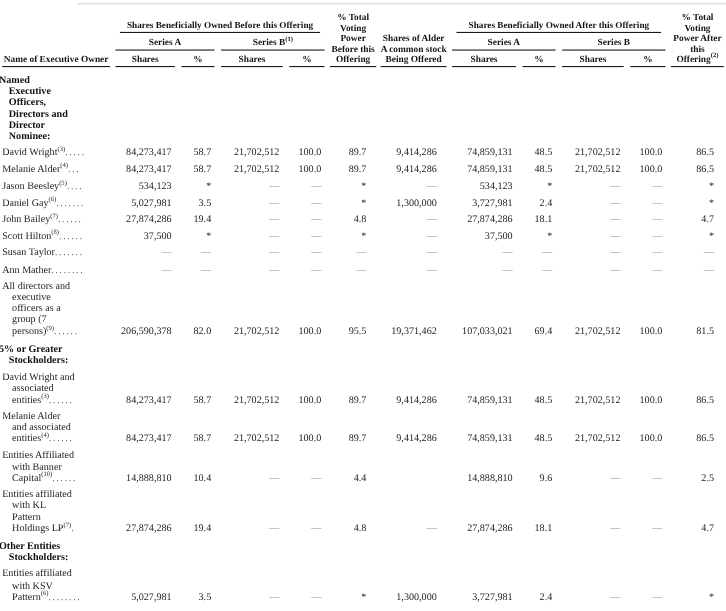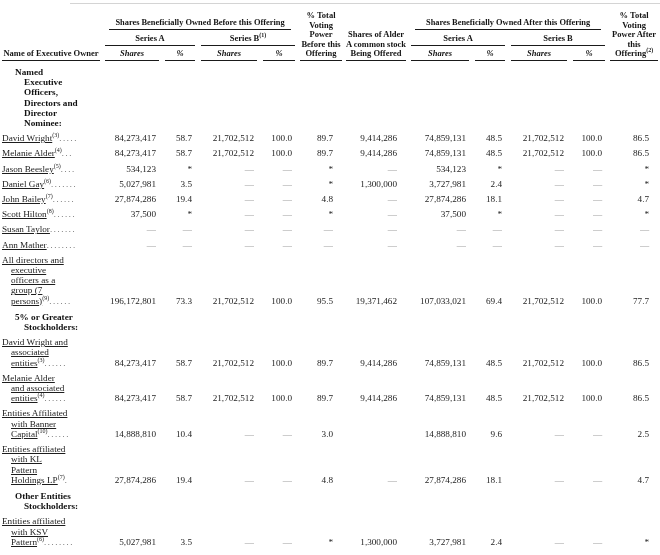--- a/index.html
+++ b/index.html
@@ -1,31 +1,31 @@
 <!DOCTYPE html>
 <html><head>
 <meta charset="utf-8">
 <style>
   html,body{margin:0;padding:0;background:#fff;}
   .page{width:660px;min-height:555px;background:#fff;font-family:"Liberation Serif",serif;color:#1d1d1d;box-sizing:border-box;padding-top:1px;}
   .artifact-line{height:0;border-top:1px solid #d4d4d4;margin:2px 0 0 70px;}
   table{width:660px;border-collapse:collapse;table-layout:fixed;margin-top:2px;}
   th{font-weight:bold;font-size:8.5px;line-height:9.6px;vertical-align:bottom;padding:0;color:#141414;}
-  tr.hr-a{height:24px;} tr.hr-b{height:16px;padding-left:36px;} tr.hr-c{height:15px;font-style:italic;}
+  tr.hr-a{height:24px;} tr.hr-b{height:16px;padding-left:36px;} tr.hr-c{height:15px;}
   .hcell{border-bottom:1.5px solid #1a1a1a;margin:0 3px;padding-bottom:1px;text-align:center;}
   .hcell.grp{margin:0 7px;white-space:nowrap;font-size:8.4px;}
   .hcell.wide{margin:0 2px;}
   td{font-size:9.2px;line-height:10.2px;vertical-align:bottom;padding:5px 0 0 0;}
   td.num{text-align:right;padding-right:6px;white-space:nowrap;}
   td.col-voting-power-before,td.col-voting-power-after{padding-right:11px;}
   td.col-shares-offered{padding-right:11px;margin-top:10px;}
   td.dash{color:#8f8f8f;}
   td.namecell{padding-left:11px;text-indent:-9px;}
-  .nm{white-space:pre-line;text-decoration:underline;}
-  td.section{font-weight:bold;white-space:pre-line;padding-left:24px;text-indent:-9px;color:#111;padding-top:6px;}
+  .nm{white-space:pre-line;}
+  td.section{font-weight:bold;white-space:pre-line;padding-left:8px;text-indent:-9px;color:#111;padding-top:6px;}
   sup{font-size:6px;vertical-align:super;line-height:0;}
   .leader{letter-spacing:1.6px;color:#4a4a4a;font-size:8.6px;}
 </style>
 </head>
 <body>
 
 <div class="page">
   <div class="artifact-line"></div>
   <table>
     <colgroup>
@@ -224,31 +224,31 @@
           <td class="num col-shares-after-b dash">—</td>
           <td class="num col-pct-after-b dash">—</td>
           <td class="num col-voting-power-after dash">—</td>
         </tr>
         <tr>
           <td class="namecell"><span class="nm">All directors and
 executive
 officers as a
 group (7
 persons)</span><sup>(9)</sup><span class="leader">......</span></td>
-          <td class="num col-shares-before-a">196,172,801</td>
-          <td class="num col-pct-before-a">73.3</td>
+          <td class="num col-shares-before-a">206,590,378</td>
+          <td class="num col-pct-before-a">82.0</td>
           <td class="num col-shares-before-b">21,702,512</td>
           <td class="num col-pct-before-b">100.0</td>
           <td class="num col-voting-power-before">95.5</td>
           <td class="num col-shares-offered">19,371,462</td>
           <td class="num col-shares-after-a">107,033,021</td>
           <td class="num col-pct-after-a">69.4</td>
           <td class="num col-shares-after-b">21,702,512</td>
           <td class="num col-pct-after-b">100.0</td>
-          <td class="num col-voting-power-after">77.7</td>
+          <td class="num col-voting-power-after">81.5</td>
         </tr>
         <tr>
           <td colspan="12" class="section">5% or Greater
 Stockholders:</td>
         </tr>
         <tr>
           <td class="namecell"><span class="nm">David Wright and
 associated
 entities</span><sup>(3)</sup><span class="leader">......</span></td>
           <td class="num col-shares-before-a">84,273,417</td>
@@ -280,21 +280,21 @@
           <td class="num col-voting-power-after">86.5</td>
         </tr>
         <tr>
           <td class="namecell"><span class="nm">Entities Affiliated
 with Banner
 Capital</span><sup>(10)</sup><span class="leader">......</span></td>
           <td class="num col-shares-before-a">14,888,810</td>
           <td class="num col-pct-before-a">10.4</td>
           <td class="num col-shares-before-b dash">—</td>
           <td class="num col-pct-before-b dash">—</td>
-          <td class="num col-voting-power-before">3.0</td>
+          <td class="num col-voting-power-before">4.4</td>
           <td class="num col-shares-offered"></td>
           <td class="num col-shares-after-a">14,888,810</td>
           <td class="num col-pct-after-a">9.6</td>
           <td class="num col-shares-after-b dash">—</td>
           <td class="num col-pct-after-b dash">—</td>
           <td class="num col-voting-power-after">2.5</td>
         </tr>
         <tr>
           <td class="namecell"><span class="nm">Entities affiliated
 with KL

